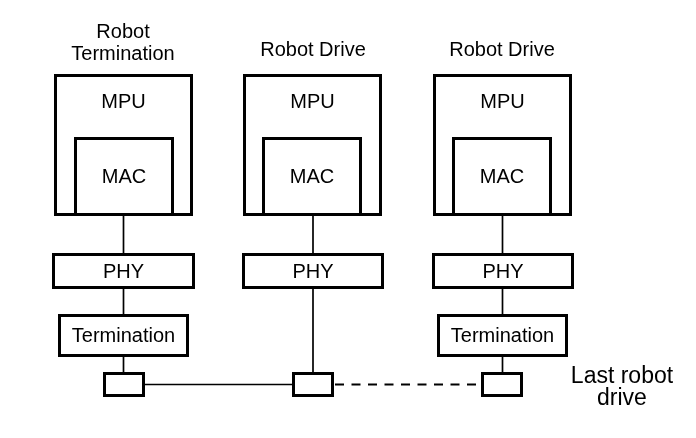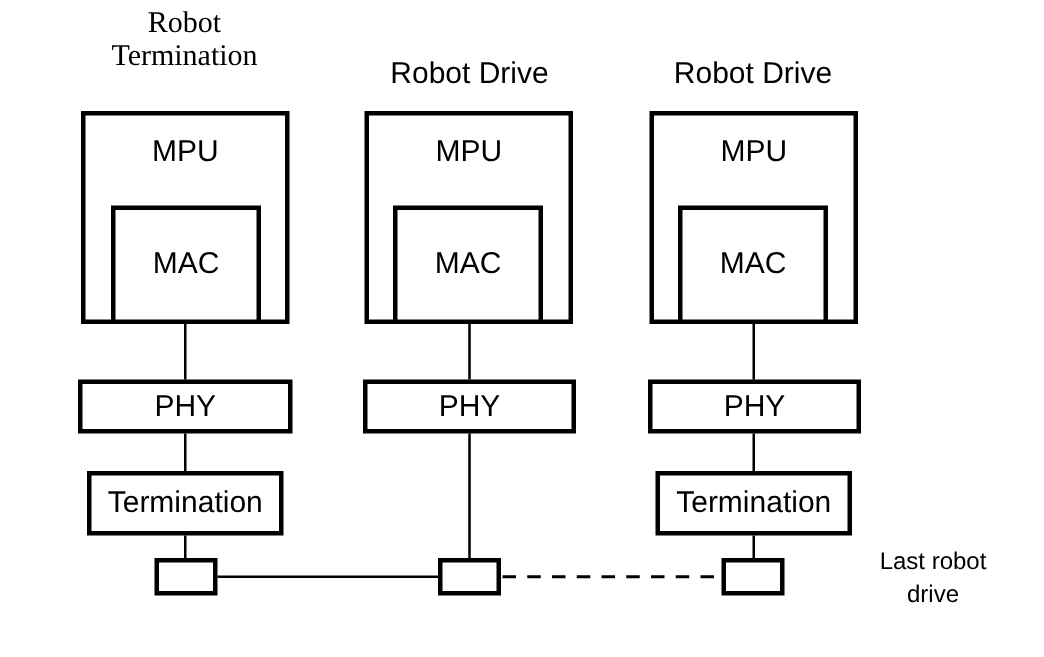--- a/index.html
+++ b/index.html
@@ -28,31 +28,31 @@
     width: 160px;
     text-align: center;
     font-size: 20px;
     line-height: 22px;
     color: #000000;
   }
   .annotation {
     position: absolute;
     width: 130px;
     text-align: center;
-    font-size: 16px;
+    font-size: 23px;
     line-height: 22px;
     color: #000000;
   }
   
   .mpu1  { left: 54px;  top: 74px;  width: 139px; height: 142px; }
   .mac1  { left: 74px;  top: 137px; width: 100px; height: 79px; }
   .phy1  { left: 52px;  top: 253px; width: 143px; height: 36px; }
   .term1 { left: 58px;  top: 314px; width: 131px; height: 43px; }
   .con1  { left: 103px; top: 372px; width: 42px;  height: 25px; }
-  .title1 { left: 43px; top: 4px; font-family: Liberation Serif, serif; }
+  .title1 { left: 43px; top: 20px; }
   
   .mpu2  { left: 243px; top: 74px;  width: 139px; height: 142px; }
   .mac2  { left: 262px; top: 137px; width: 100px; height: 79px; }
   .phy2  { left: 242px; top: 253px; width: 142px; height: 36px; }
   .con2  { left: 292px; top: 372px; width: 42px;  height: 25px; }
   .title2 { left: 233px; top: 38px; }
   
   .mpu3  { left: 433px; top: 74px;  width: 139px; height: 142px; }
   .mac3  { left: 452px; top: 137px; width: 100px; height: 79px; }
   .phy3  { left: 432px; top: 253px; width: 142px; height: 36px; }

